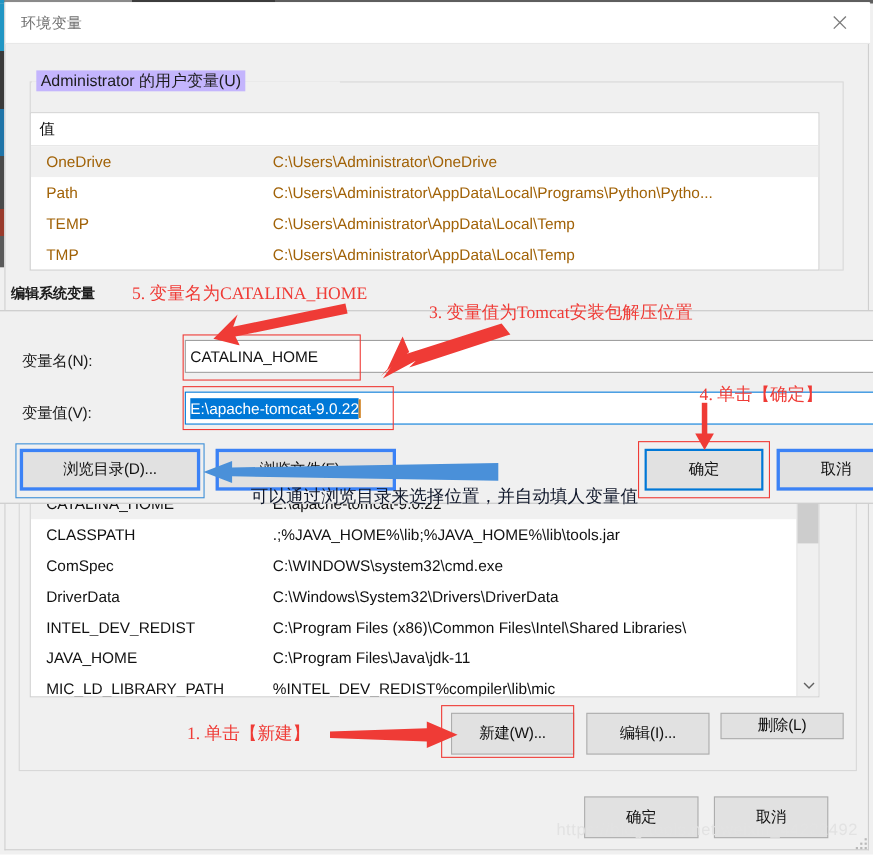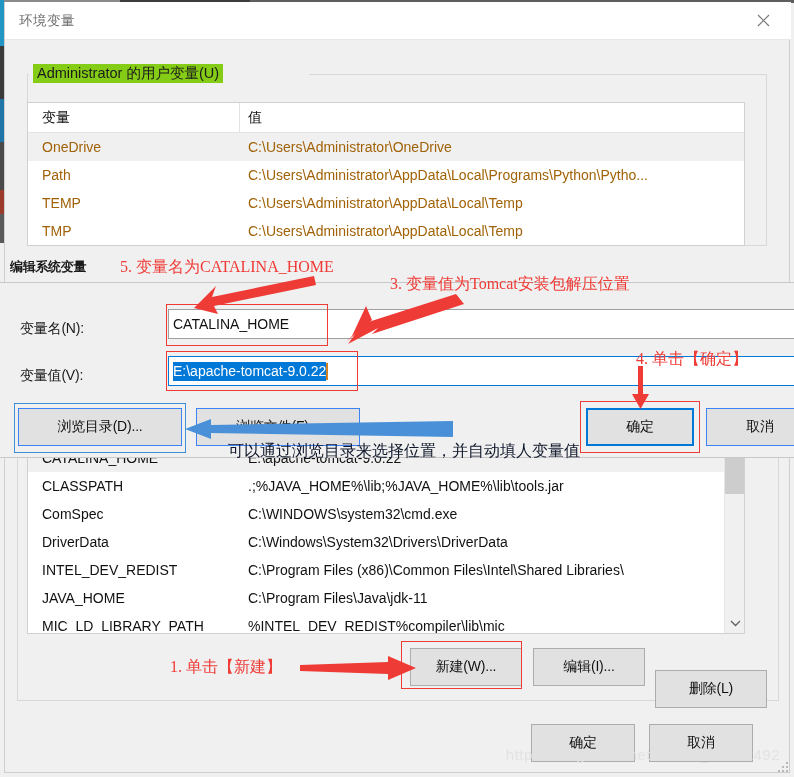--- a/index.html
+++ b/index.html
@@ -56,21 +56,21 @@
   .group-user {
     position: absolute;
     left: 22px; top: 62px;
     width: 740px; height: 182px;
   }
   .group-legend {
     position: absolute;
     left: 6px; top: 0px;
     font-size: 14.5px;
     color: #1b1b1b;
-    background: #84cc16;
+    background: #c4b5fd;
     padding: 0 4px;
     white-space: nowrap;
   }
   .group-border {
     position: absolute;
     left: 0; top: 10px;
     width: 740px; height: 172px;
     border: 1px solid #d8d8d8;
     border-top: 1px solid #d8d8d8;
   }
@@ -163,21 +163,21 @@
     display: inline-block;
     width: 2px;
     height: 17px;
     background: #d08020;
     margin-left: 0px;
   }
 
   .dlg-btn {
     position: absolute;
     background: #e1e1e1;
-    border: 1px solid #3b82f6;
+    border: 3px solid #3b82f6;
     font-size: 14px;
     color: #111;
     display: flex;
     align-items: center;
     justify-content: center;
     cursor: pointer;
     z-index: 22;
     letter-spacing: -0.2px;
   }
   .btn-browse-dir { left: 18px; top: 408px; width: 164px; height: 38px; }
@@ -247,21 +247,21 @@
     font-size: 14px;
     color: #111;
     display: flex;
     align-items: center;
     justify-content: center;
     cursor: pointer;
     letter-spacing: -0.2px;
   }
   .btn-new { left: 405px; top: 646px; width: 112px; height: 38px; }
   .btn-edit { left: 528px; top: 646px; width: 112px; height: 38px; }
-  .btn-delete { left: 650px; top: 668px; width: 112px; height: 38px; }
+  .btn-delete { left: 650px; top: 646px; width: 112px; height: 24px; }
   .btn-ok-main { left: 526px; top: 722px; width: 104px; height: 38px; }
   .btn-cancel-main { left: 644px; top: 722px; width: 104px; height: 38px; }
 
   
   .anno {
     position: absolute;
     font-family: "Liberation Serif", "DejaVu Serif", serif;
     font-size: 16px;
     white-space: nowrap;
     z-index: 40;
@@ -339,21 +339,20 @@
     </div>
 
     <div class="group-user">
       <div class="group-border"></div>
       <div class="group-border-cut"></div>
       <div class="group-legend">Administrator 的用户变量(U)</div>
     </div>
 
     <div class="var-table">
       <div class="vt-head">
-        <div class="c1">变量</div>
         <div class="c2">值</div>
       </div>
       <div class="vt-row sel">
         <div class="c1">OneDrive</div>
         <div class="c2">C:\Users\Administrator\OneDrive</div>
       </div>
       <div class="vt-row">
         <div class="c1">Path</div>
         <div class="c2">C:\Users\Administrator\AppData\Local\Programs\Python\Pytho...</div>
       </div>

